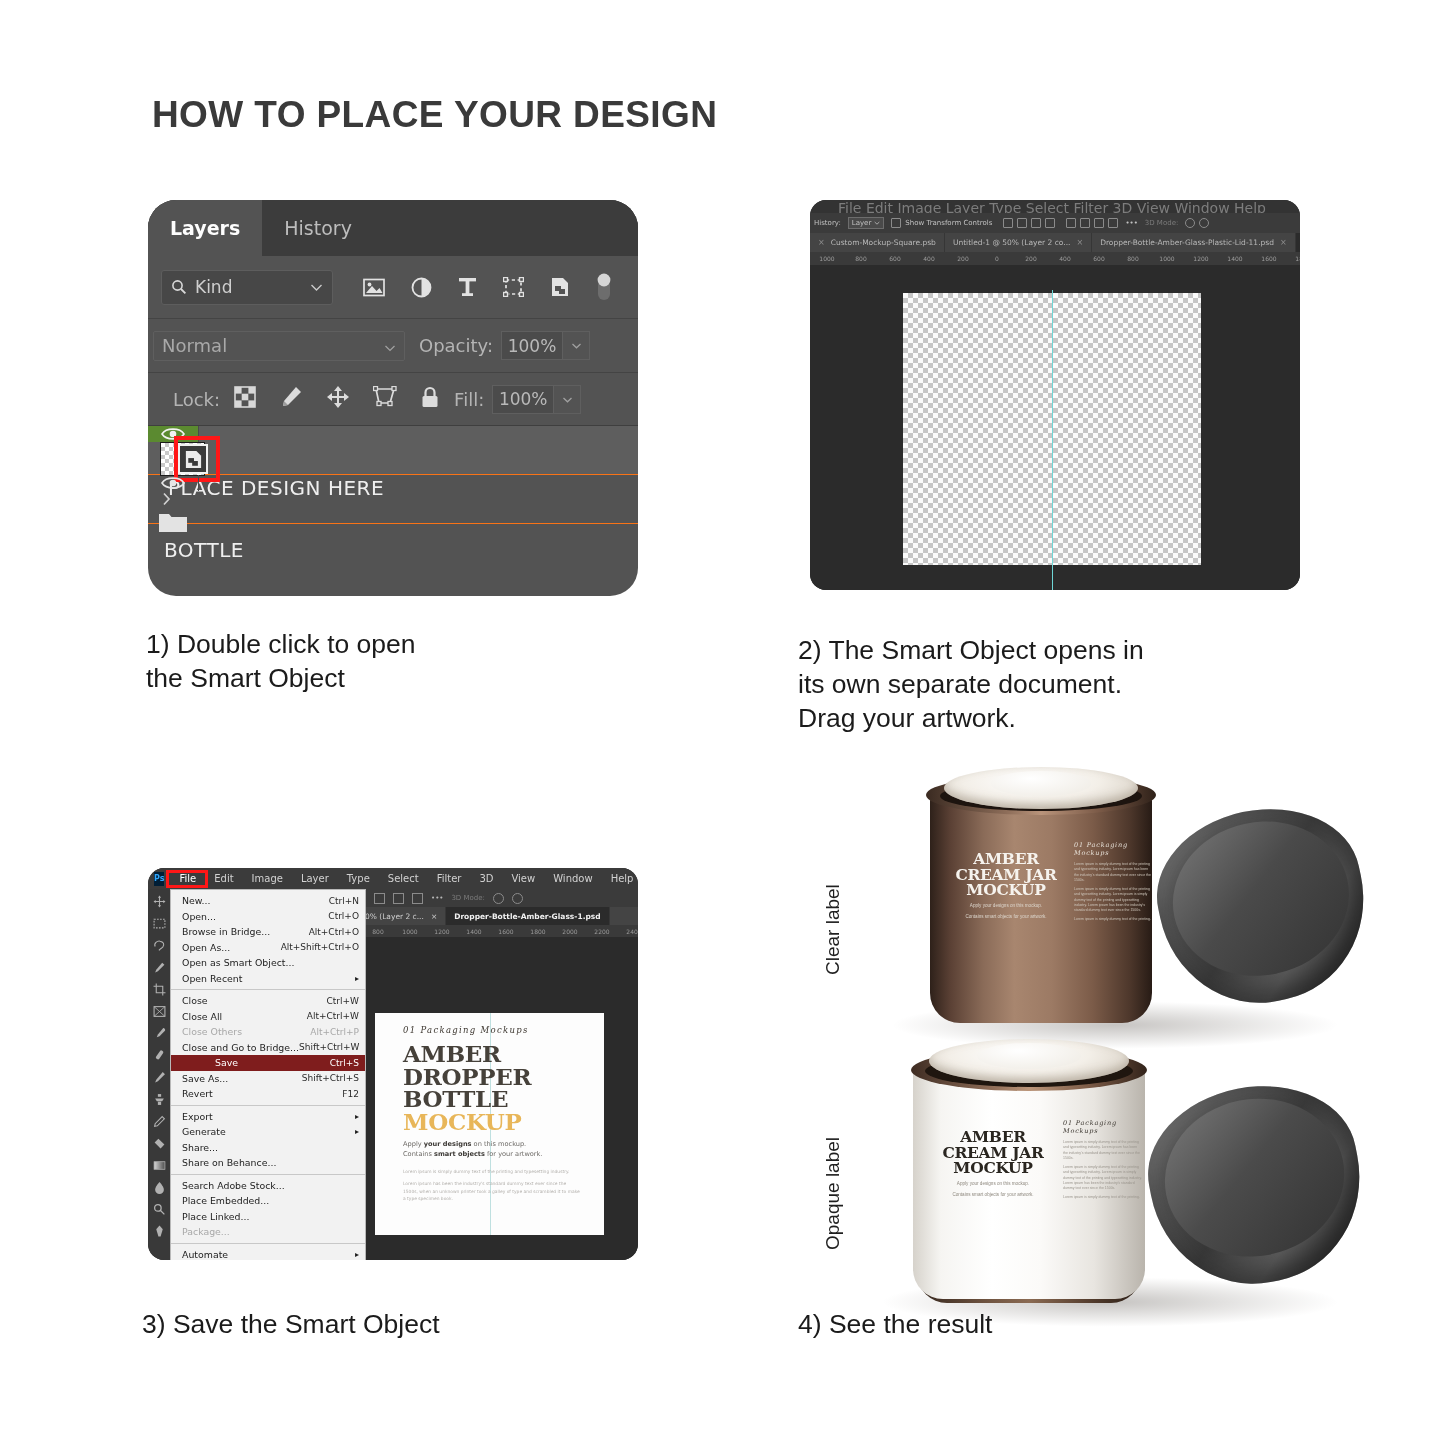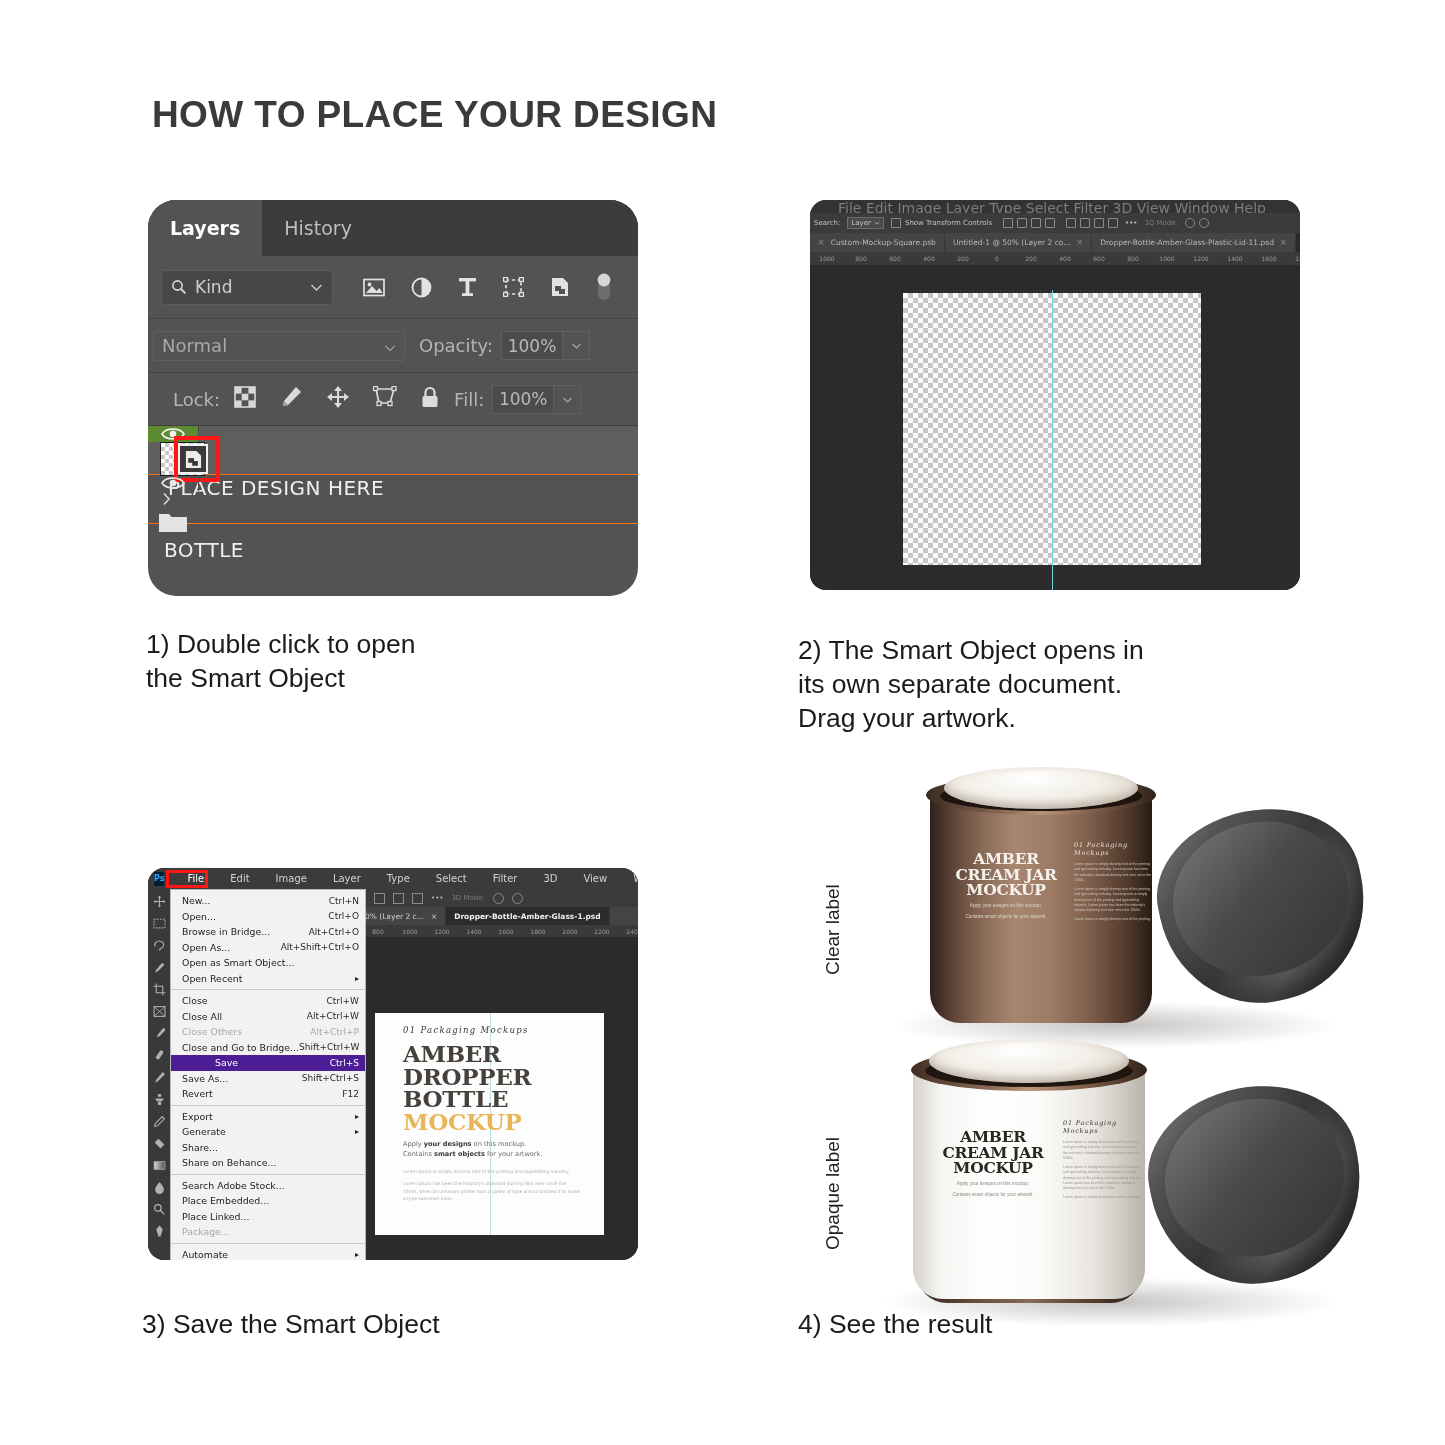--- a/index.html
+++ b/index.html
@@ -263,21 +263,21 @@
     background: #2b2b2b;
     border-radius: 16px;
     overflow: hidden;
     font-family: "DejaVu Sans", sans-serif;
   }
   .p3-menubar {
     height: 21px;
     background: #3b3b3b;
     display: flex; align-items: center;
     padding-left: 6px;
-    gap: 12px;
+    gap: 4px;
     font-size: 10px;
     color: #d2d2d2;
     position: relative;
     z-index: 5;
   }
   .p3-psicon {
     width: 14px; height: 14px;
     background: #001e36; color: #31a8ff;
     font-size: 8px; font-weight: bold;
     display: flex; align-items: center; justify-content: center;
@@ -357,21 +357,21 @@
   .p3-mi {
     display: flex; align-items: center;
     height: 15.5px;
     padding: 0 6px 0 11px;
     white-space: nowrap;
   }
   .p3-mi .label { flex: none; }
   .p3-mi .accel { margin-left: auto; font-size: 9px; color: #2b2b2b; }
   .p3-mi .sub { margin-left: auto; font-size: 8px; }
   .p3-mi.disabled .label, .p3-mi.disabled .accel { color: #a8a8a8; }
-  .p3-mi.sel { background: #4c1d95; color: #fff; padding-left: 44px; }
+  .p3-mi.sel { background: #7f1d1d; color: #fff; padding-left: 44px; }
   .p3-mi.sel .accel { color: #fff; }
   .p3-sep { height: 1px; background: #c8c8c8; margin: 3px 0; }
 
   
   .p3-art {
     position: absolute;
     left: 227px; top: 145px;
     width: 229px; height: 222px;
     background: #fdfdfd;
     overflow: hidden;
@@ -755,21 +755,21 @@
         </svg>
     </span>
     <div class="p1-layername">BOTTLE</div>
   </div>
 </div>
 
 <div class="panel2">
   <div class="p2-menubar">File  Edit  Image  Layer  Type  Select  Filter  3D  View  Window  Help</div>
 
   <div class="p2-optionbar">
-    <span>Search:</span>
+    <span>History:</span>
     <span class="p2-obsel">
       <span>Layer</span>
       <svg width="6" height="4" viewBox="0 0 6 4">
           <path d="M0.7 1 L3 3.2 L5.3 1" fill="none" stroke="#c0c0c0" stroke-width=".8"></path>
         </svg>
     </span>
     <span class="grp">
       <span class="p2-obbox"></span>
       <span>Show Transform Controls</span>
     </span>

